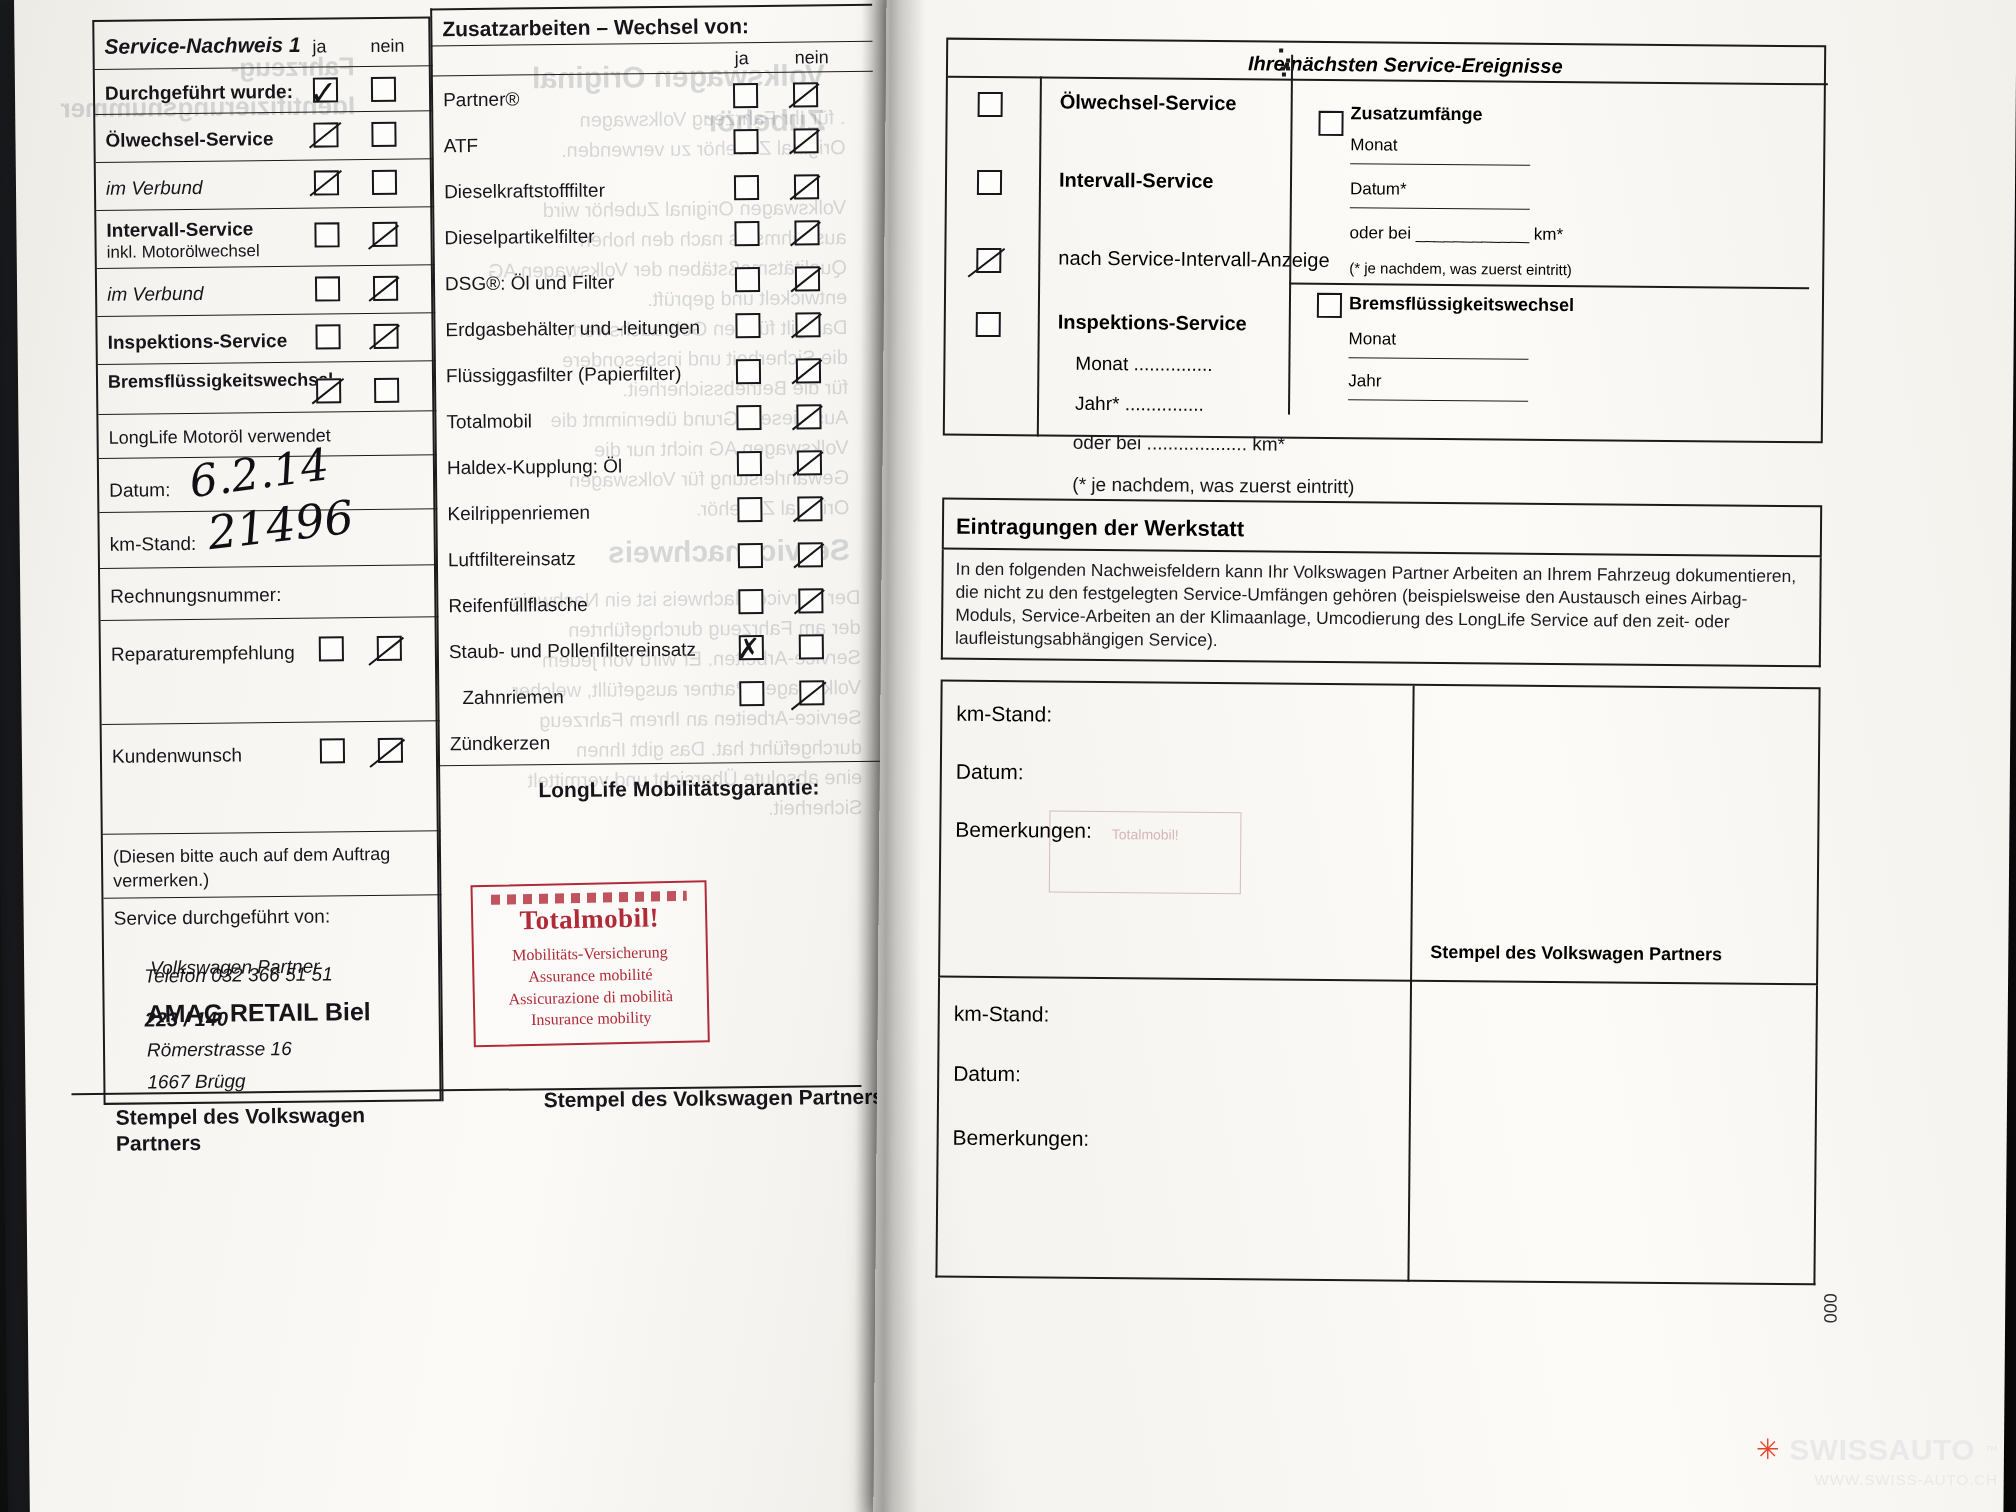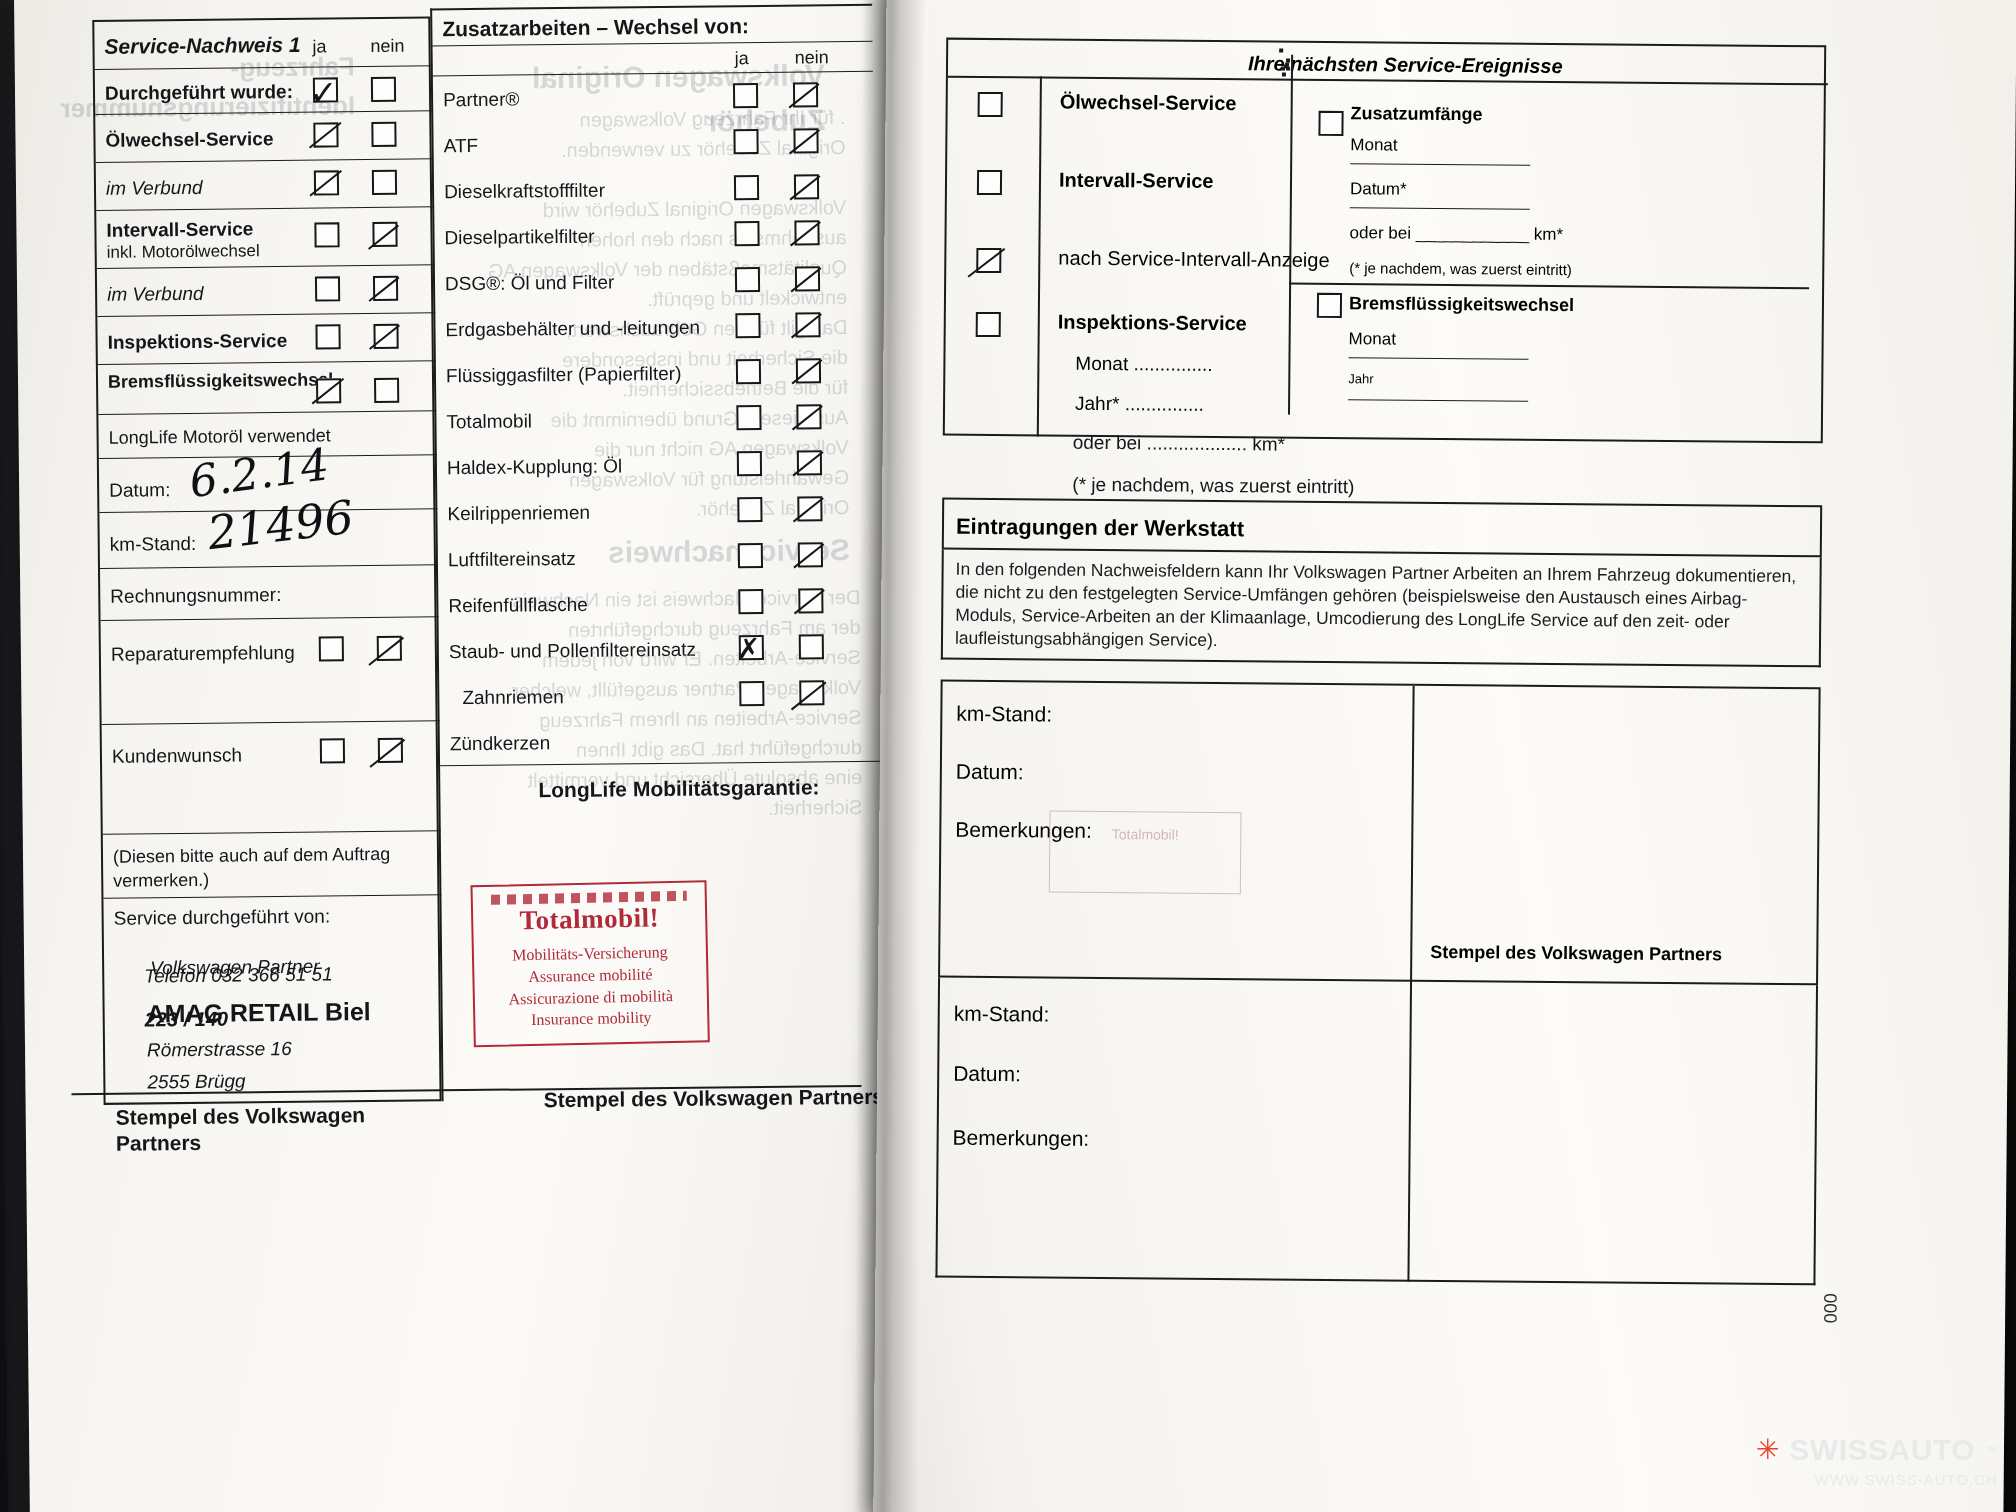--- a/index.html
+++ b/index.html
@@ -270,21 +270,21 @@
 
       <div class="cell bd-b" style="left:0; top:813px; width:338px; height:64px;">
         <div style="position:absolute; left:10px; top:10px; font-size:18px; line-height:1.35; width:300px;">(Diesen bitte auch auf dem Auftrag vermerken.)</div>
       </div>
 
       <div class="cell" style="left:0; top:877px; width:338px; height:208px;">
         <div style="position:absolute; left:10px; top:8px; font-size:19px;">Service durchgeführt von:</div>
         <div class="ital" style="position:absolute; left:46px; top:58px; font-size:19px;">Volkswagen Partner</div>
         <div class="bold" style="position:absolute; left:42px; top:100px; font-size:25px;">AMAG RETAIL Biel</div>
         <div class="ital" style="position:absolute; left:42px; top:140px; font-size:19px;">Römerstrasse 16</div>
-        <div class="ital" style="position:absolute; left:42px; top:172px; font-size:19px;">2555 Brügg</div>
+        <div class="ital" style="position:absolute; left:42px; top:172px; font-size:19px;">1667 Brügg</div>
       </div>
     </div>
 
     <div class="cell ital" style="left:120px; top:975px; width:320px; font-size:19px;">Telefon 032 366 51 51</div>
     <div class="cell bold ital" style="left:120px; top:1018px; width:320px; font-size:20px;">223 / 140</div>
 
     <div class="thinline" style="left:46px; top:1103px; width:790px; height:2px;"></div>
     <div class="cell footer-label" style="left:90px; top:1115px; width:330px;">Stempel des Volkswagen Partners</div>
     <div class="cell footer-label" style="left:518px; top:1102px; width:360px;">Stempel des Volkswagen Partners</div>
 
@@ -456,21 +456,21 @@
       <div class="thinline" style="left:60px; top:108px; width:180px; height:1px;"></div>
       <div style="position:absolute; left:60px; top:124px; font-size:17px;">Datum*</div>
       <div class="thinline" style="left:60px; top:152px; width:180px; height:1px;"></div>
       <div style="position:absolute; left:60px; top:168px; font-size:17px;">oder bei ____________ km*</div>
       <div style="position:absolute; left:60px; top:204px; font-size:15px;">(* je nachdem, was zuerst eintritt)</div>
       <div class="thinline" style="left:0px; top:228px; width:520px; height:1.6px;"></div>
       <div class="chk" style="position:absolute; left:28px; top:238px;"></div>
       <div style="position:absolute; left:60px; top:238px; font-size:18px; font-weight:bold;">Bremsflüssigkeitswechsel</div>
       <div style="position:absolute; left:60px; top:274px; font-size:17px;">Monat</div>
       <div class="thinline" style="left:60px; top:302px; width:180px; height:1px;"></div>
-      <div style="position:absolute; left:60px; top:316px; font-size:13px;">Jahr</div>
+      <div style="position:absolute; left:60px; top:316px; font-size:17px;">Jahr</div>
       <div class="thinline" style="left:60px; top:344px; width:180px; height:1px;"></div>
     </div>
 
     <div class="tbl" style="left:60px; top:512px; width:880px; height:52px;">
       <div class="bold" style="position:absolute; left:12px; top:14px; font-size:22px;">Eintragungen der Werkstatt</div>
     </div>
     <div class="tbl" style="left:60px; top:564px; width:880px; height:110px; border-top:none;">
       <div style="position:absolute; left:12px; top:8px; width:852px; font-size:17.5px; line-height:1.32; color:#1a1a1f;">In den folgenden Nachweisfeldern kann Ihr Volkswagen Partner Arbeiten an Ihrem Fahrzeug dokumentieren, die nicht zu den festgelegten Service-Umfängen gehören (beispielsweise den Austausch eines Airbag-Moduls, Service-Arbeiten an der Klimaanlage, Umcodierung des LongLife Service auf den zeit- oder laufleistungsabhängigen Service).</div>
     </div>
 

